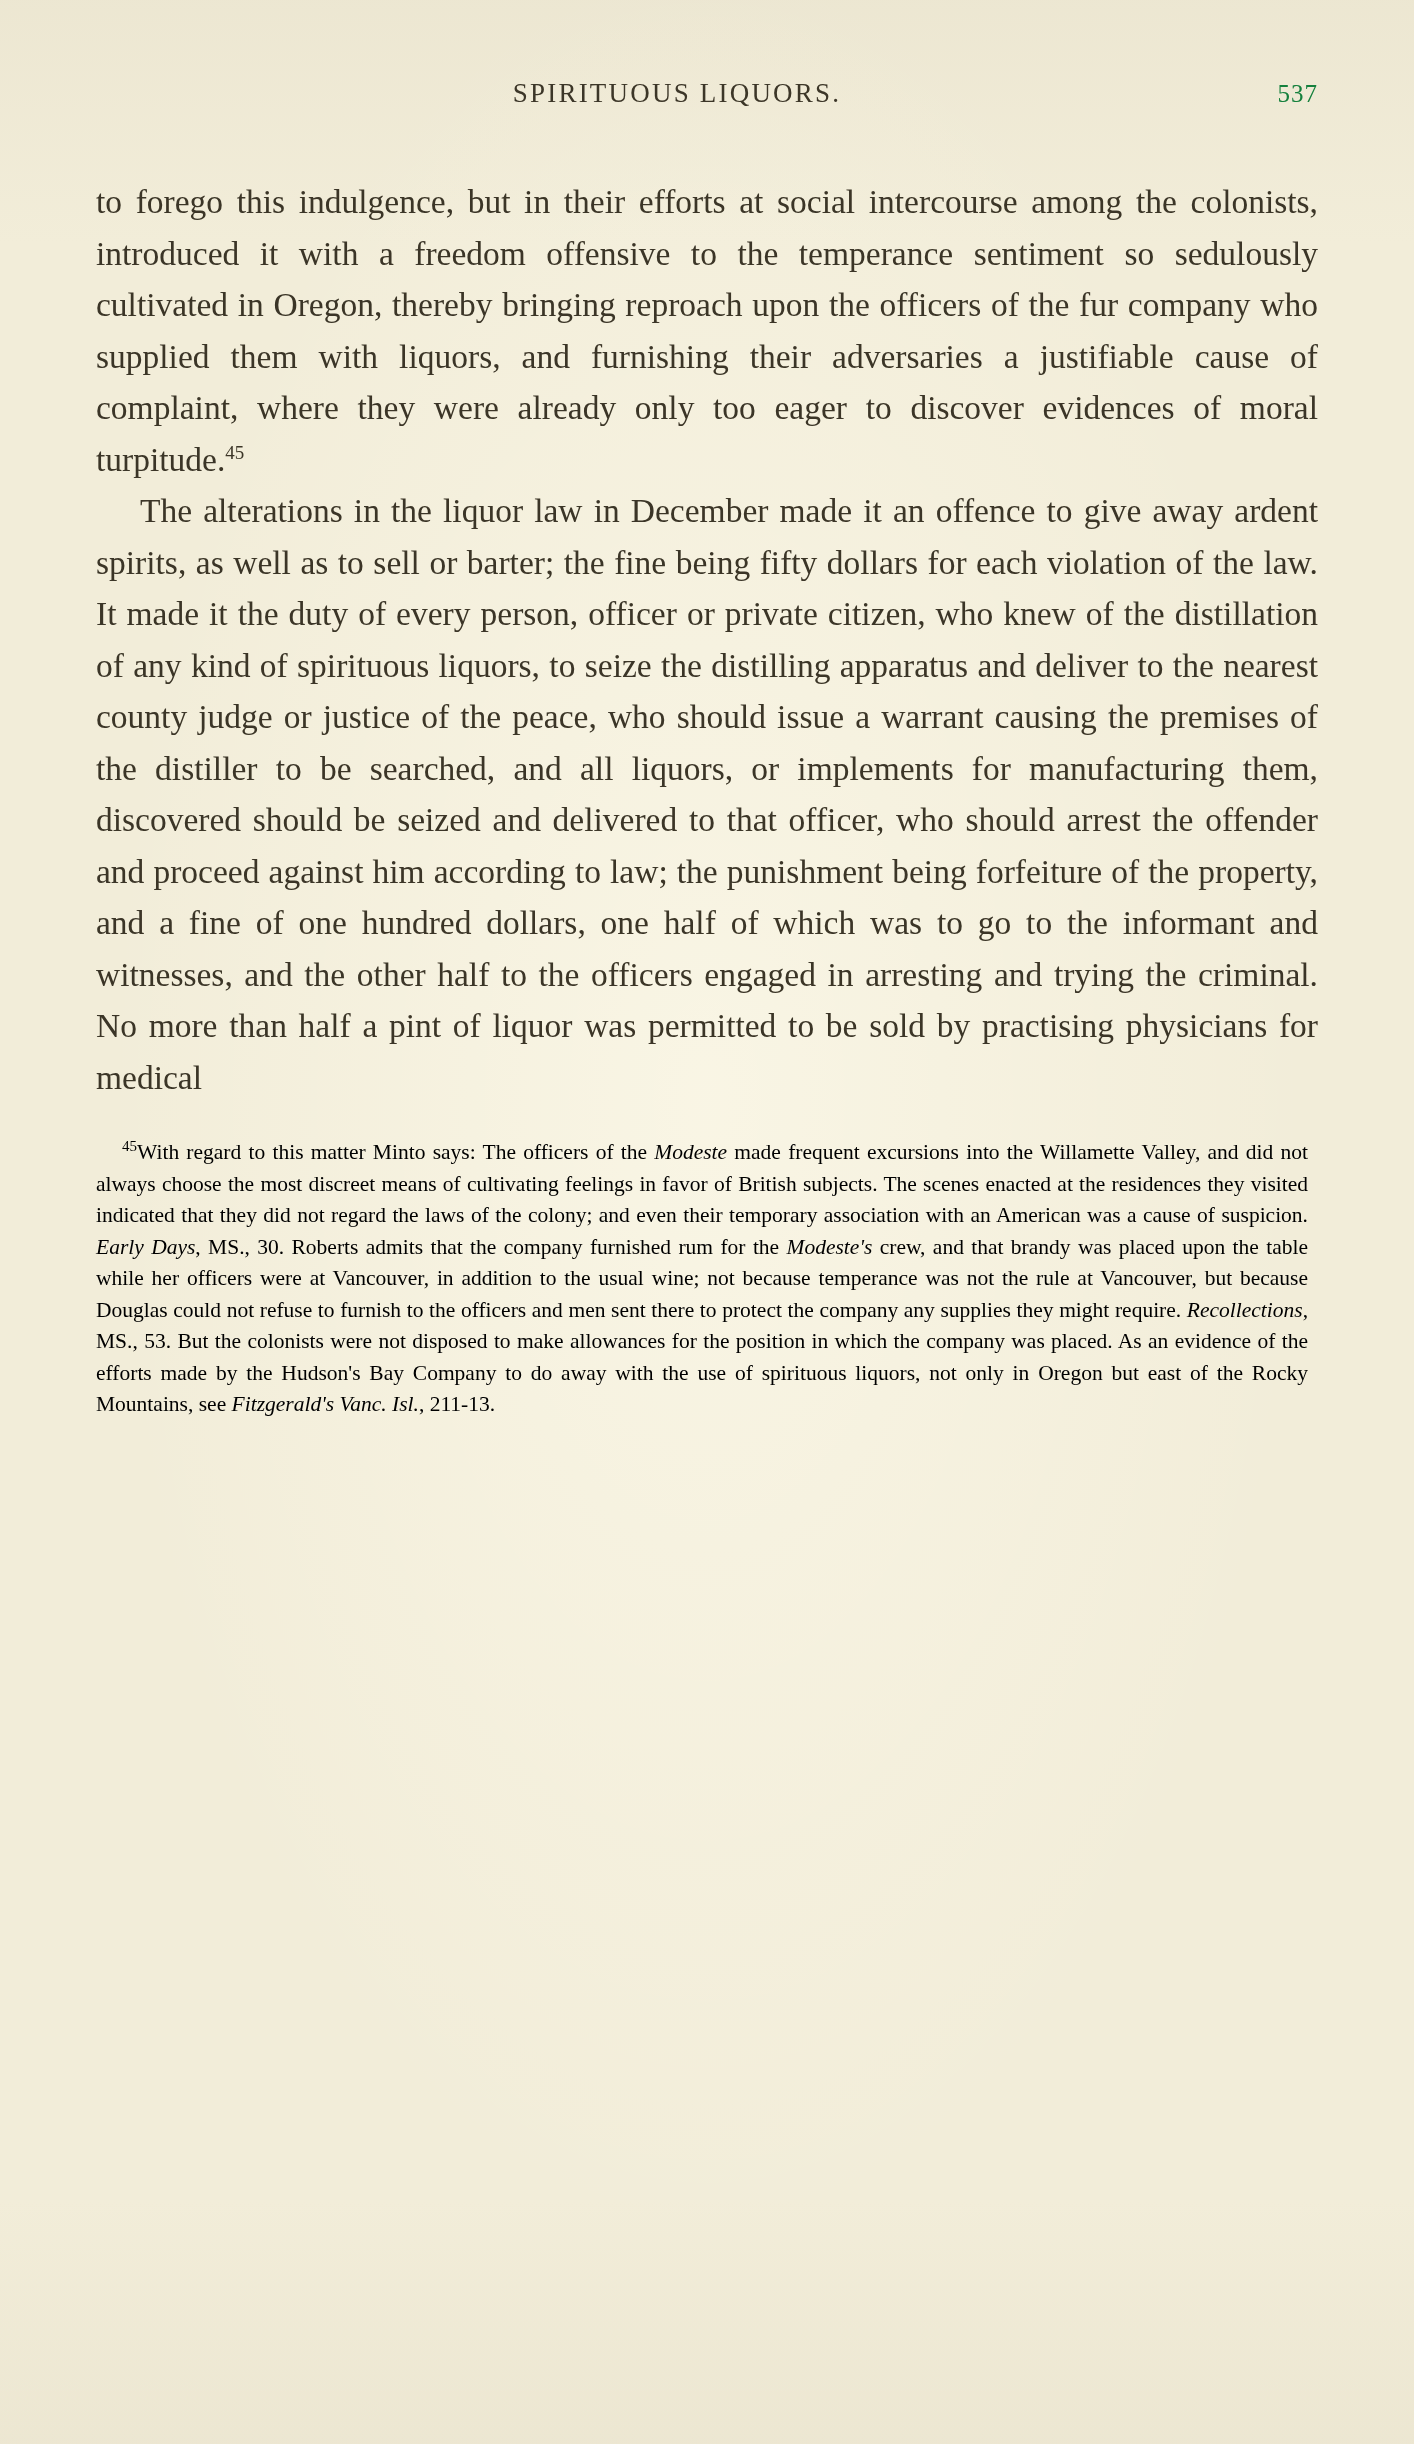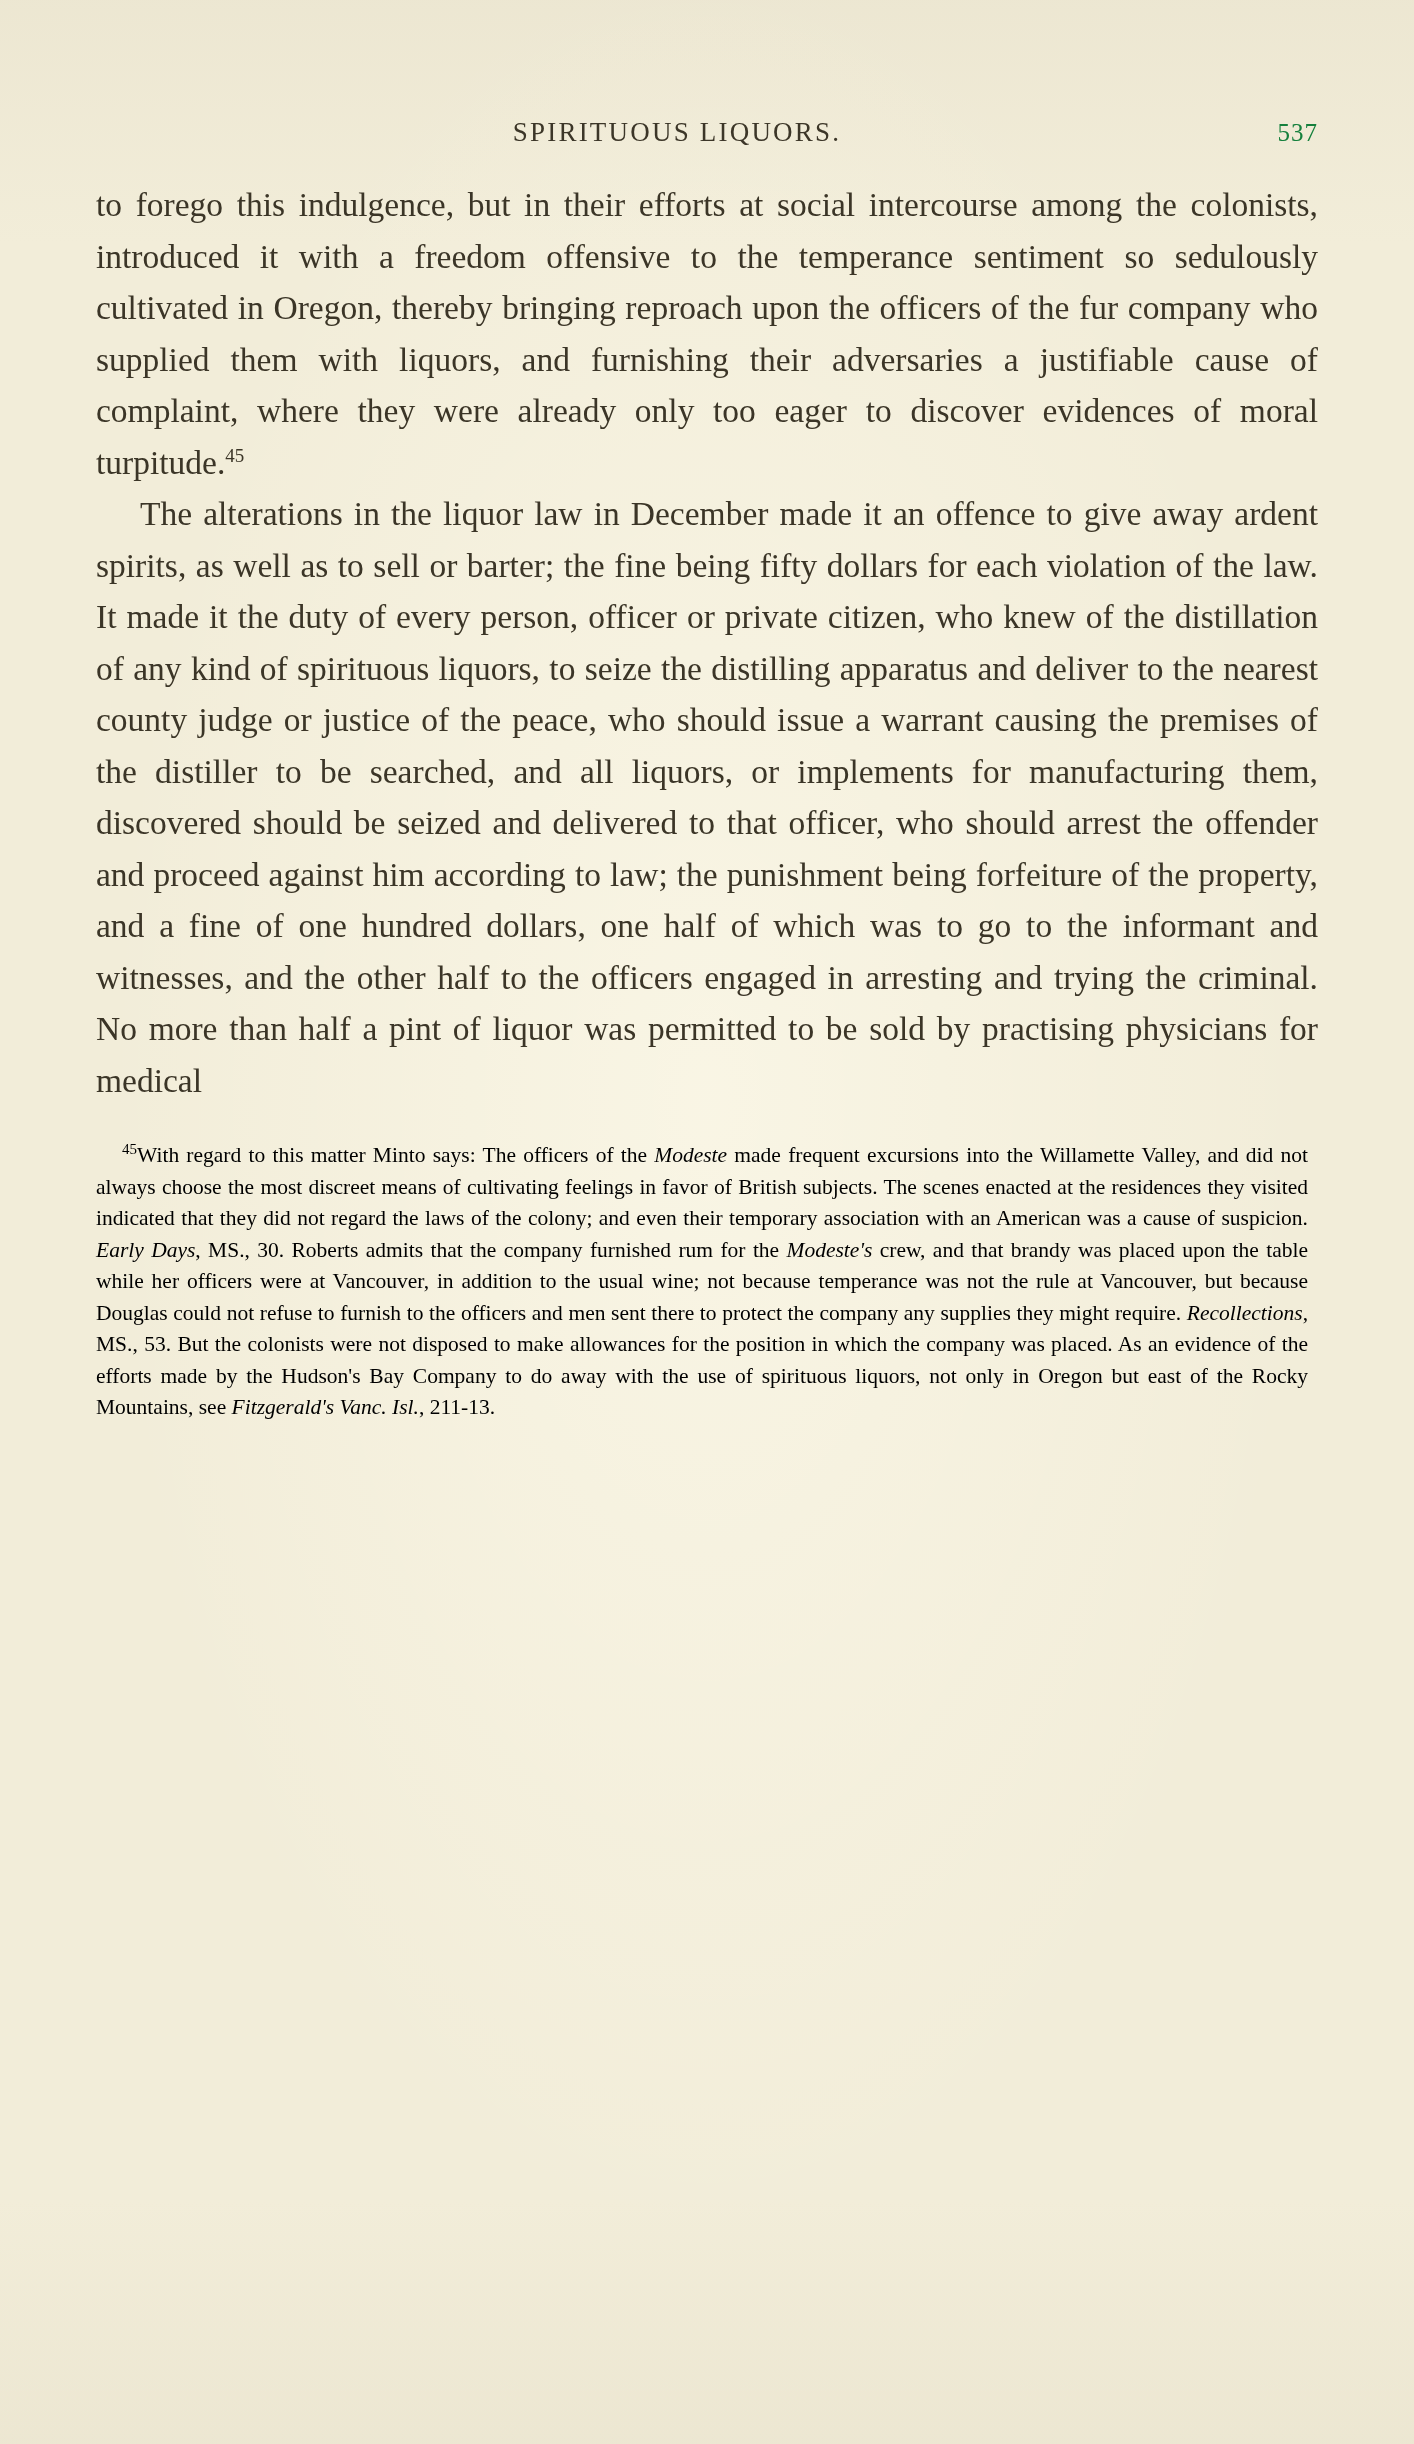--- a/index.html
+++ b/index.html
@@ -32,21 +32,21 @@
       linear-gradient(180deg, rgba(226,219,196,0.35) 0%, rgba(241,236,216,0) 10%, rgba(241,236,216,0) 90%, rgba(226,219,196,0.35) 100%);
     pointer-events: none;
   }
   .content {
     position: absolute;
     left: 96px;
     top: 0;
     width: 1222px;
   }
   .running-head {
-    margin-top: 117px;
+    margin-top: 78px;
     position: relative;
     height: 34px;
   }
   .running-head .title {
     position: absolute;
     left: 50%;
     transform: translateX(-50%);
     margin-left: -30px;
     font-size: 27px;
     letter-spacing: 2.2px;
@@ -55,21 +55,21 @@
   }
   .running-head .folio {
     position: absolute;
     right: 0;
     top: 2px;
     font-size: 25px;
     letter-spacing: 1px;
     color: #15803d;
   }
   .body-text {
-    margin-top: 28px;
+    margin-top: 64px;
     font-size: 33.5px;
     line-height: 51.5px;
     text-align: justify;
     text-justify: inter-word;
     color: #3b3527;
   }
   .body-text p {
     margin: 0;
   }
   .body-text p.indent {

